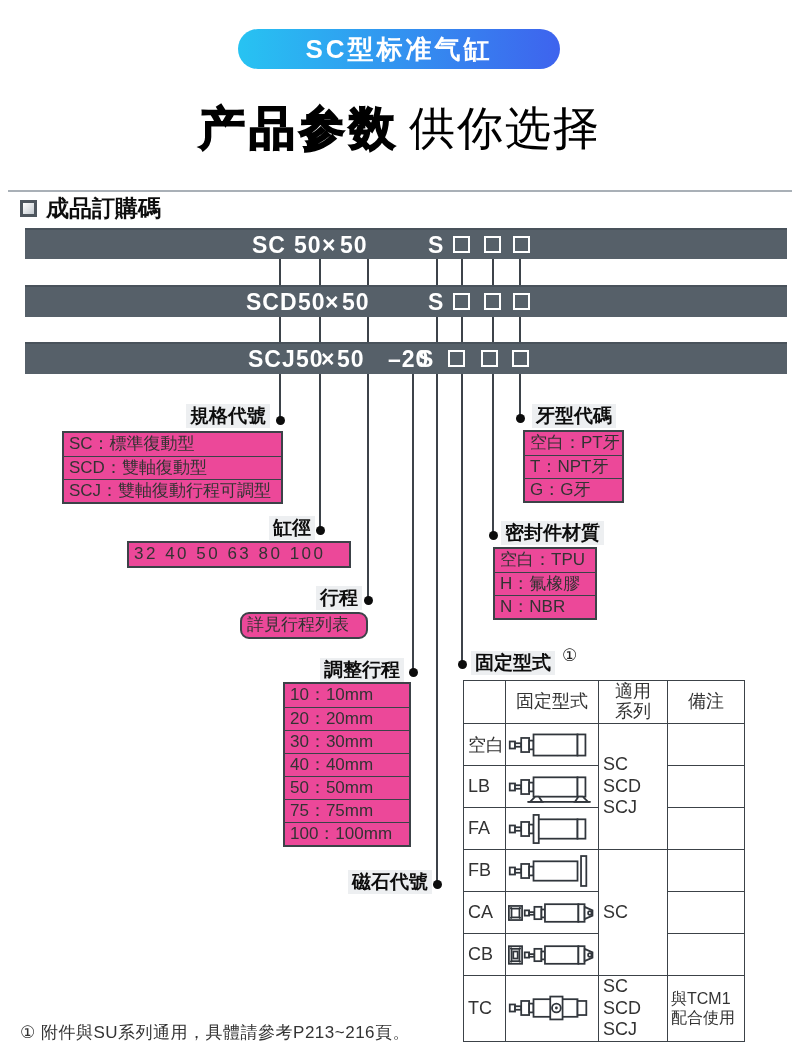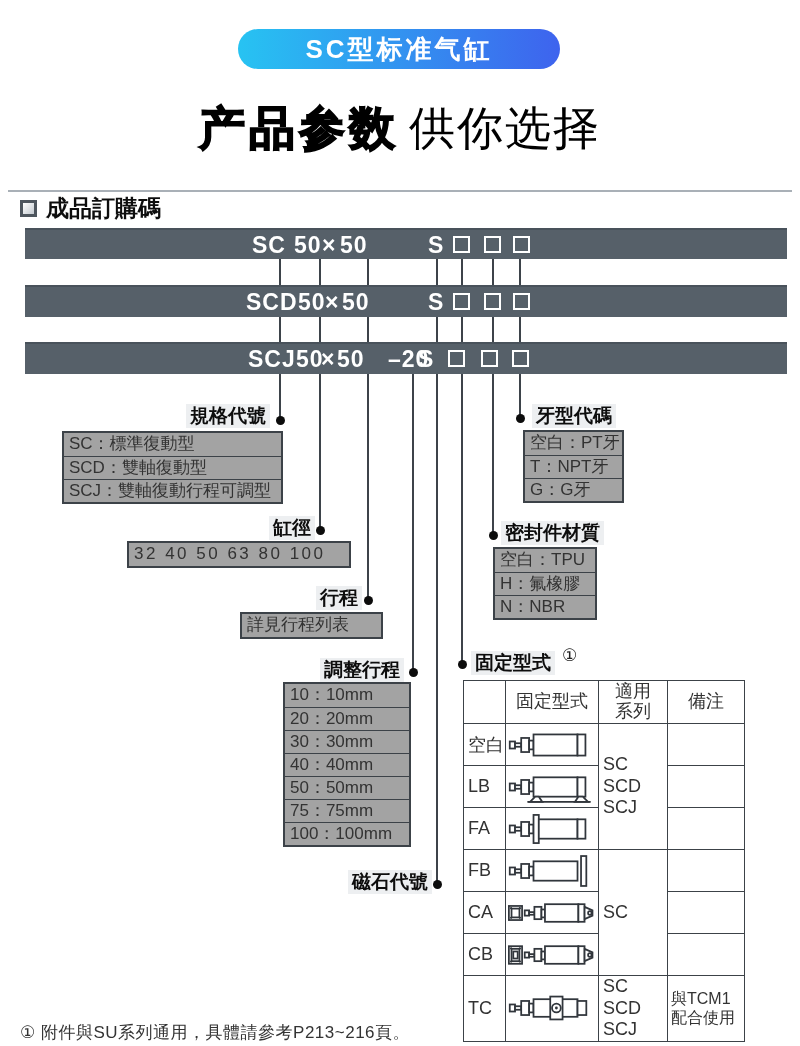--- a/index.html
+++ b/index.html
@@ -48,21 +48,21 @@
   
   .vline { position:absolute; width:2px; background:#3d434a; z-index:1; }
   .dot { position:absolute; width:9px; height:9px; background:#0c0c0c; border-radius:50%; z-index:4; }
 
   
   .chip {
     position:absolute; z-index:4; background:#edeff1; color:#0d0d0d;
     font-weight:bold; font-size:19px; padding:0 4px; white-space:nowrap; line-height:24px;
   }
   .fnref { position:absolute; z-index:4; font-size:17px; color:#222; }
-  .optbox { position:absolute; z-index:3; border:2px solid #3c4248; background:#a3a3a3; }
+  .optbox { position:absolute; z-index:3; border:2px solid #3c4248; background:#ec4899; }
   .optbox .row {
     height:23px; line-height:22px; padding:0 5px; font-size:17px; color:#333;
     border-top:1.5px solid #3c4248; white-space:nowrap;
   }
   .optbox .row:first-child { border-top:none; }
   .optbox.wide-letterspace .row { letter-spacing:2.5px; }
 
   
   table.mount {
     position:absolute; left:463px; top:680px; z-index:3;
@@ -169,21 +169,21 @@
   </div>
 
   <div class="chip" style="left:501px; top:521px;">密封件材質</div>
   <div class="optbox" style="left:493px; top:547px; width:104px;">
     <div class="row">空白：TPU</div>
     <div class="row">H：氟橡膠</div>
     <div class="row">N：NBR</div>
   </div>
 
   <div class="chip" style="right:438px; top:586px;">行程</div>
-  <div class="optbox" style="left:240px; top:612px; width:143px;">
+  <div class="optbox" style="left:240px; top:612px; width:128px;border-radius:9px;">
     <div class="row">詳見行程列表</div>
   </div>
 
   <div class="chip" style="right:396px; top:658px;">調整行程</div>
   <div class="optbox" style="left:283px; top:682px; width:128px;">
     <div class="row">10：10mm</div>
     <div class="row">20：20mm</div>
     <div class="row">30：30mm</div>
     <div class="row">40：40mm</div>
     <div class="row">50：50mm</div>

